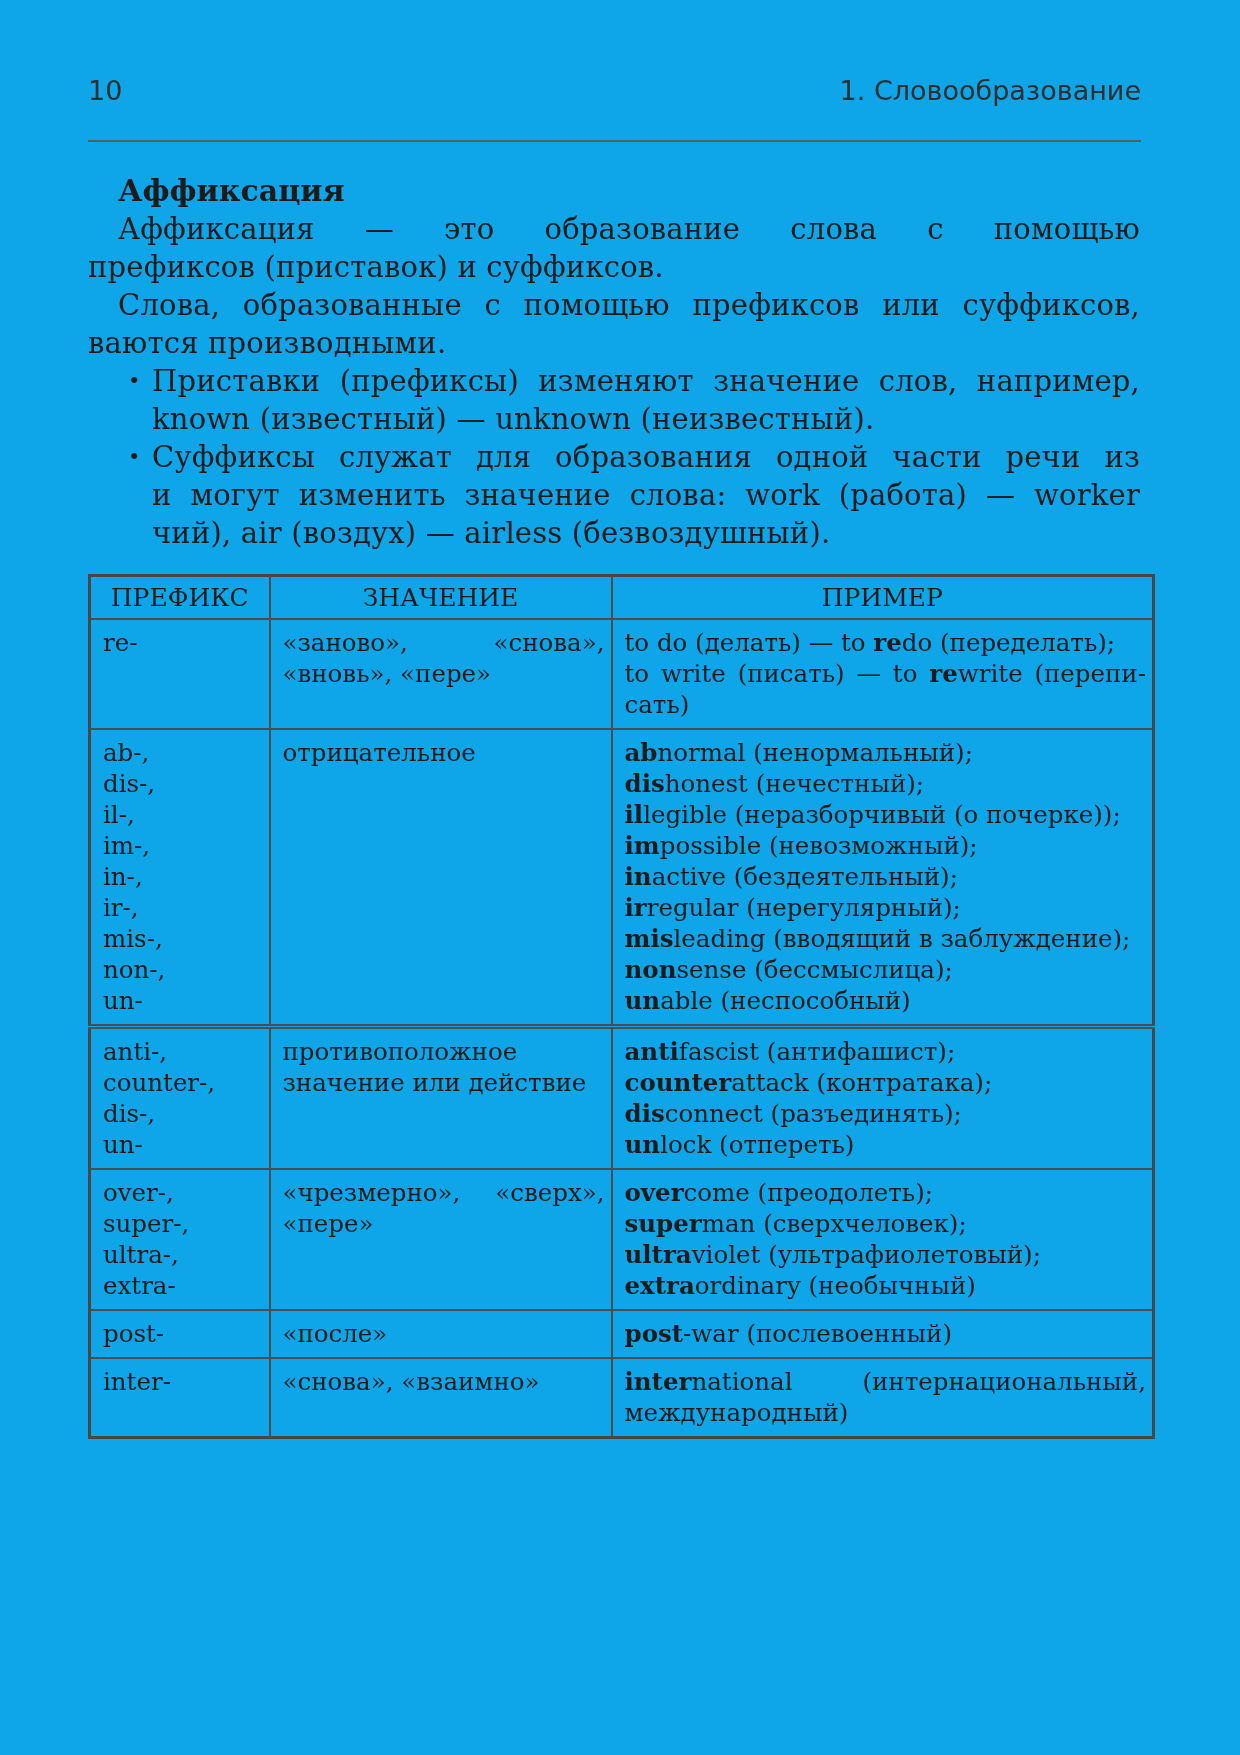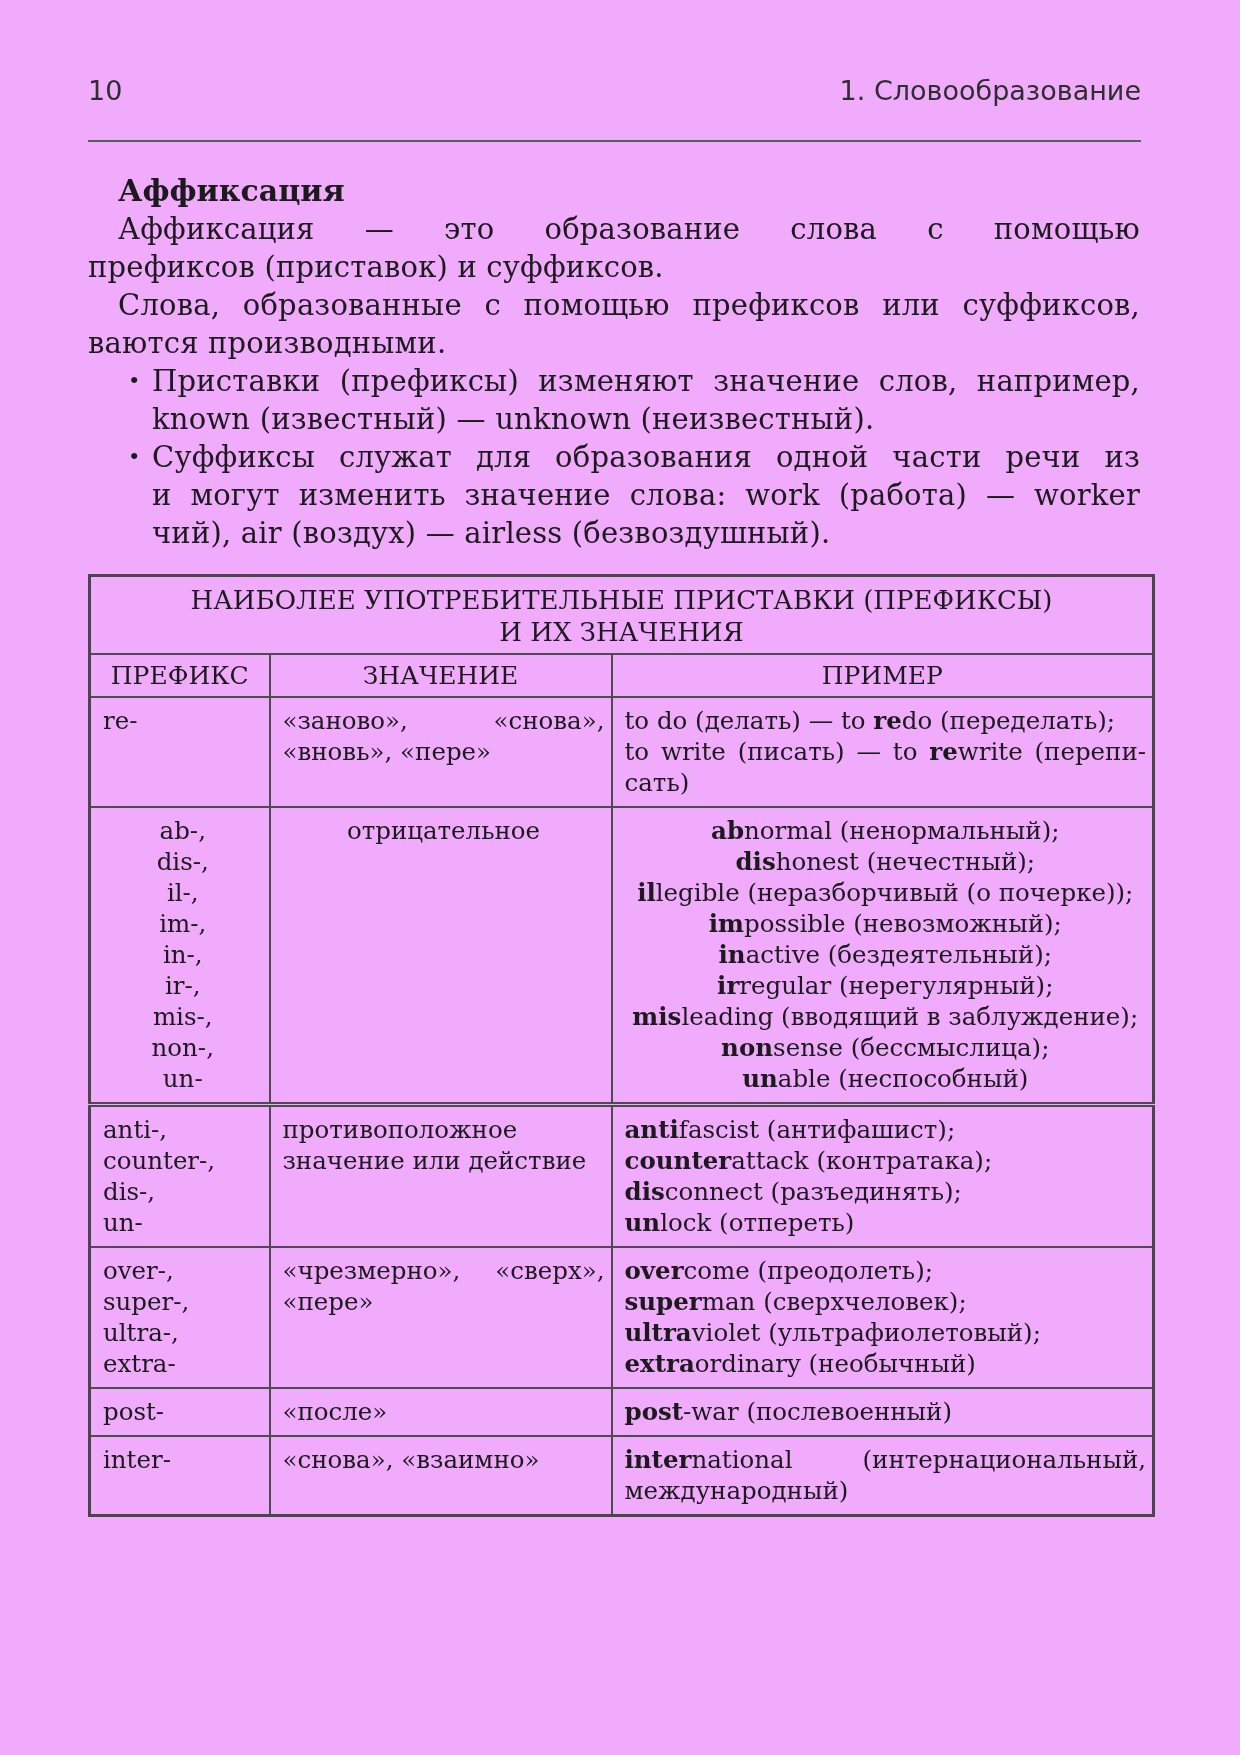--- a/index.html
+++ b/index.html
@@ -1,20 +1,20 @@
 <!DOCTYPE html>
 <html><head>
 <meta charset="utf-8">
 <style>
   html,body{margin:0;padding:0;background:#d8d8d8;}
   .page{
     position:relative;
     width:1240px;height:1755px;
     margin:0 auto;
-    background:#f0abfc;
+    background:#0ea5e9;
     color:#1b1b1b;
     font-family:"DejaVu Serif","Liberation Serif",serif;
     overflow:hidden;
     box-sizing:border-box;
   }
   
   .pghead{
     display:flex;justify-content:space-between;align-items:baseline;
     padding:76px 99px 0 88px;
     font-family:"DejaVu Sans","Liberation Sans",sans-serif;
@@ -40,21 +40,21 @@
     border-collapse:collapse;table-layout:fixed;
     font-size:24.5px;line-height:31px;color:#1b1b1b;
   }
   .ptable{border:3px solid #474747;}
   .ptable td,.ptable th{border:2px solid #4c4c4c;}
   td.title{text-align:center;padding:7px 10px 5px;}
   .tln{display:block;height:32px;line-height:32px;font-size:26px;overflow:hidden;}
   .cols th{font-weight:normal;font-size:25px;padding:5px 4px;height:31px;text-align:center;}
   .ptable tbody td{vertical-align:top;padding:7px 6px 8px 12px;}
   .ptable tbody .ln{height:31px;}
-  .ptable tbody tr.dbl td{border-bottom:5px double #4c4c4c;text-align:center;}
+  .ptable tbody tr.dbl td{border-bottom:5px double #4c4c4c;}
   .ptable b{font-weight:bold;}
 </style>
 </head>
 <body>
 
 <div class="page">
 
   <div class="pghead">
     <span>10</span>
     <span>1. Словообразование</span>
@@ -90,26 +90,20 @@
       </div>
     </div>
 
   <table class="ptable">
     <colgroup>
       <col style="width:180px">
       <col style="width:342px">
       <col style="width:542px">
     </colgroup>
     <thead>
-      <tr>
-        <td class="title" colspan="3">
-          <span class="tln">НАИБОЛЕЕ УПОТРЕБИТЕЛЬНЫЕ ПРИСТАВКИ (ПРЕФИКСЫ)</span>
-          <span class="tln">И ИХ ЗНАЧЕНИЯ</span>
-        </td>
-      </tr>
       <tr class="cols">
         <th>ПРЕФИКС</th>
         <th>ЗНАЧЕНИЕ</th>
         <th>ПРИМЕР</th>
       </tr>
     </thead>
     <tbody id="rows">
         <tr>
           <td>
             <div class="ln">re-</div>

